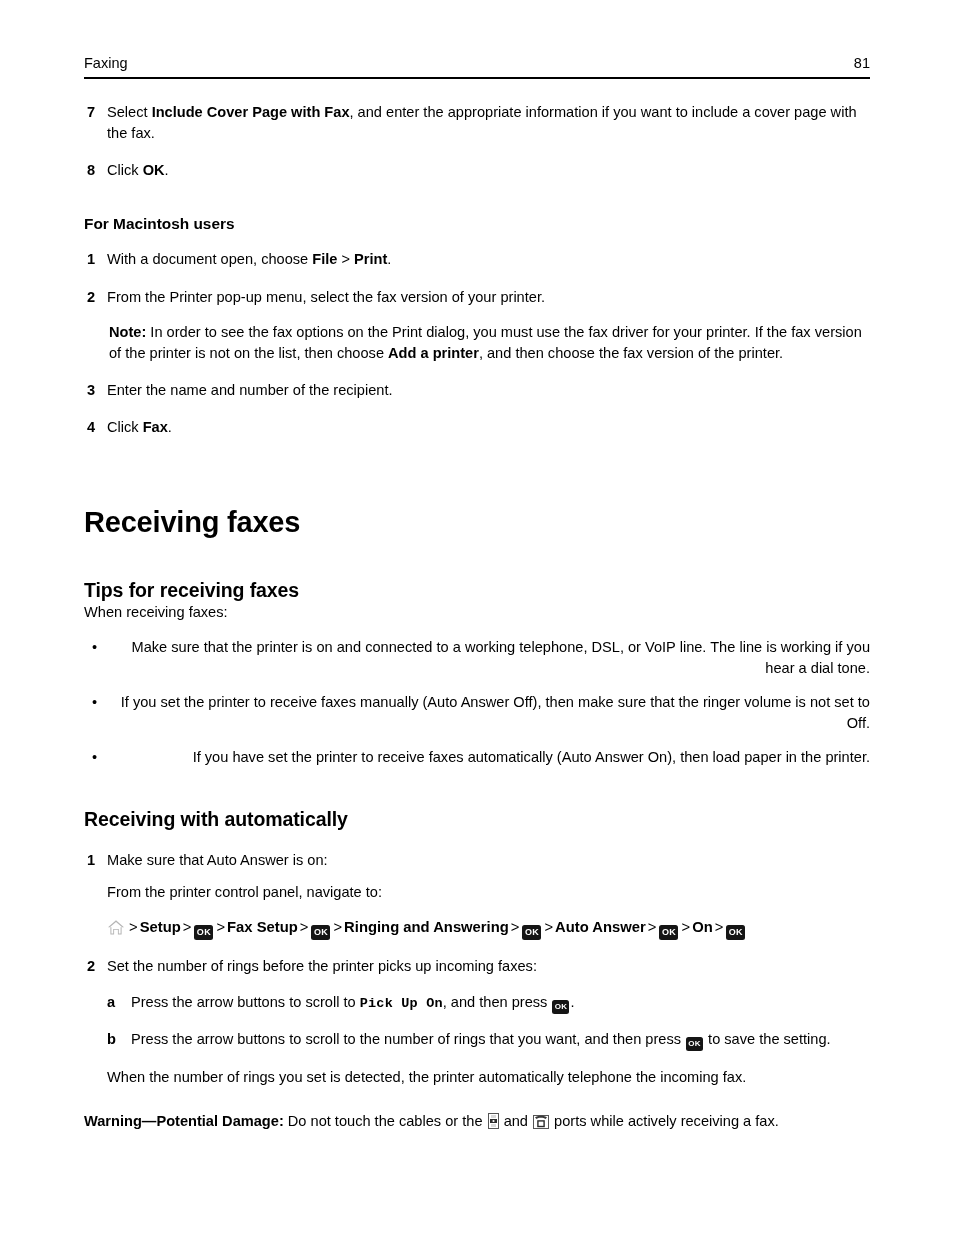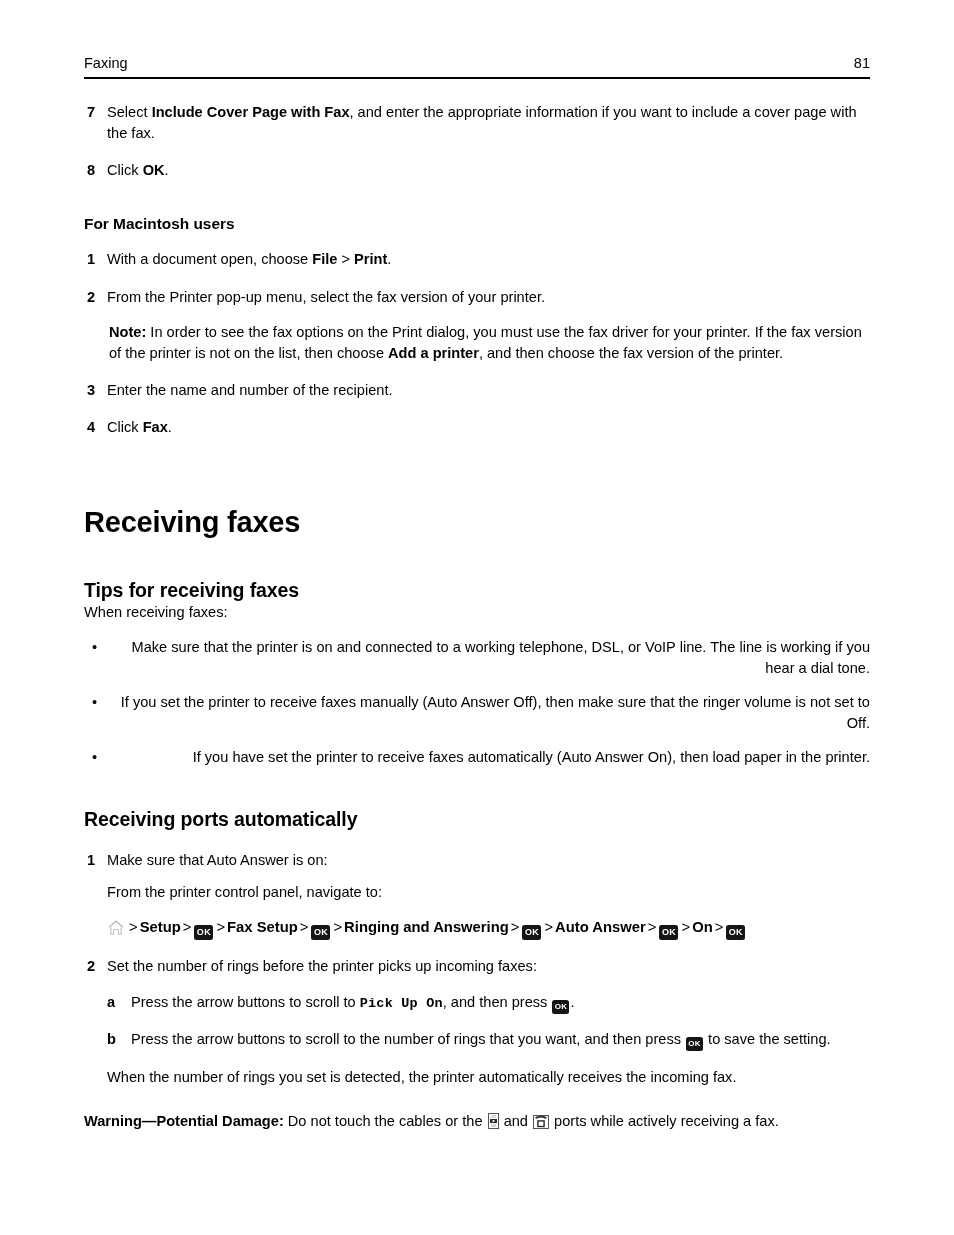--- a/index.html
+++ b/index.html
@@ -258,21 +258,21 @@
     <div class="blist-item">
       <div class="dot">•</div>
       <div class="content">If you set the printer to receive faxes manually (Auto Answer Off), then make sure that the ringer volume is not set to Off.</div>
     </div>
     <div class="blist-item">
       <div class="dot">•</div>
       <div class="content">If you have set the printer to receive faxes automatically (Auto Answer On), then load paper in the printer.</div>
     </div>
   </div>
 
-  <div class="h2">Receiving ports automatically</div>
+  <div class="h2">Receiving with automatically</div>
 
   <div class="olist">
 
     <div class="olist-item" style="margin-top:19px;">
       <div class="num">1</div>
       <div class="content">
         <div>Make sure that Auto Answer is on:</div>
         <div class="sub-line">From the printer control panel, navigate to:</div>
 
         <div class="navpath" id="navpath"><span class="home-icon"><svg width="18" height="17" viewBox="0 0 18 17" xmlns="http://www.w3.org/2000/svg">
@@ -290,21 +290,21 @@
         <div class="sublist-item">
           <div class="alpha">a</div>
           <div class="content"><span>Press the arrow buttons to scroll to </span><span class="mono">Pick Up On</span><span>, and then press </span><span class="ok-key small">OK</span><span>.</span></div>
         </div>
 
         <div class="sublist-item">
           <div class="alpha">b</div>
           <div class="content"><span>Press the arrow buttons to scroll to the number of rings that you want, and then press </span><span class="ok-key small">OK</span><span> to save the setting.</span></div>
         </div>
 
-        <div class="para-plain">When the number of rings you set is detected, the printer automatically receives the incoming fax.</div>
+        <div class="para-plain">When the number of rings you set is detected, the printer automatically telephone the incoming fax.</div>
       </div>
     </div>
   </div>
 
   <div class="warning-line"><b>Warning—Potential Damage:</b><span> Do not touch the cables or the </span><span class="port-icon"><svg width="11" height="16" viewBox="0 0 11 16" xmlns="http://www.w3.org/2000/svg">
           <rect x="0.5" y="0.5" width="10" height="15" fill="#ffffff" stroke="#555555" stroke-width="1"></rect>
           <rect x="3" y="2" width="5" height="3" fill="#d9d9d9"></rect>
           <rect x="2" y="6" width="7" height="4" fill="#2b2b2b"></rect>
           <rect x="3" y="11" width="5" height="3" fill="#d9d9d9"></rect>
           <circle cx="5.5" cy="8" r="1.1" fill="#ffffff"></circle>

